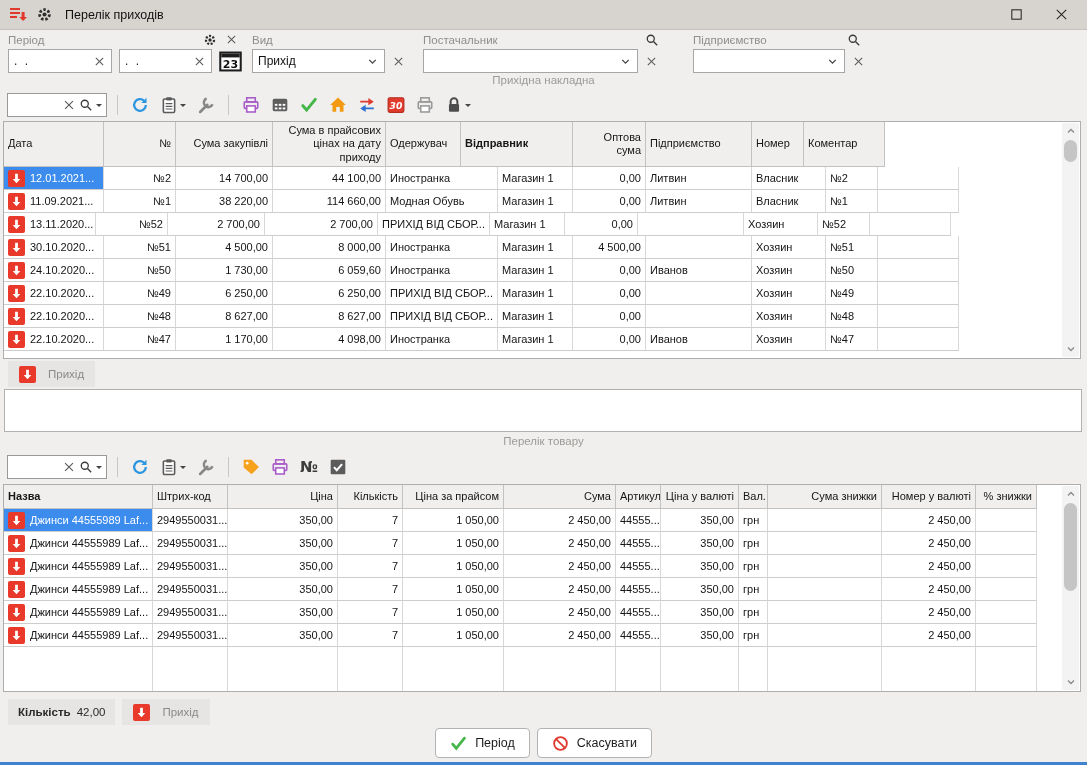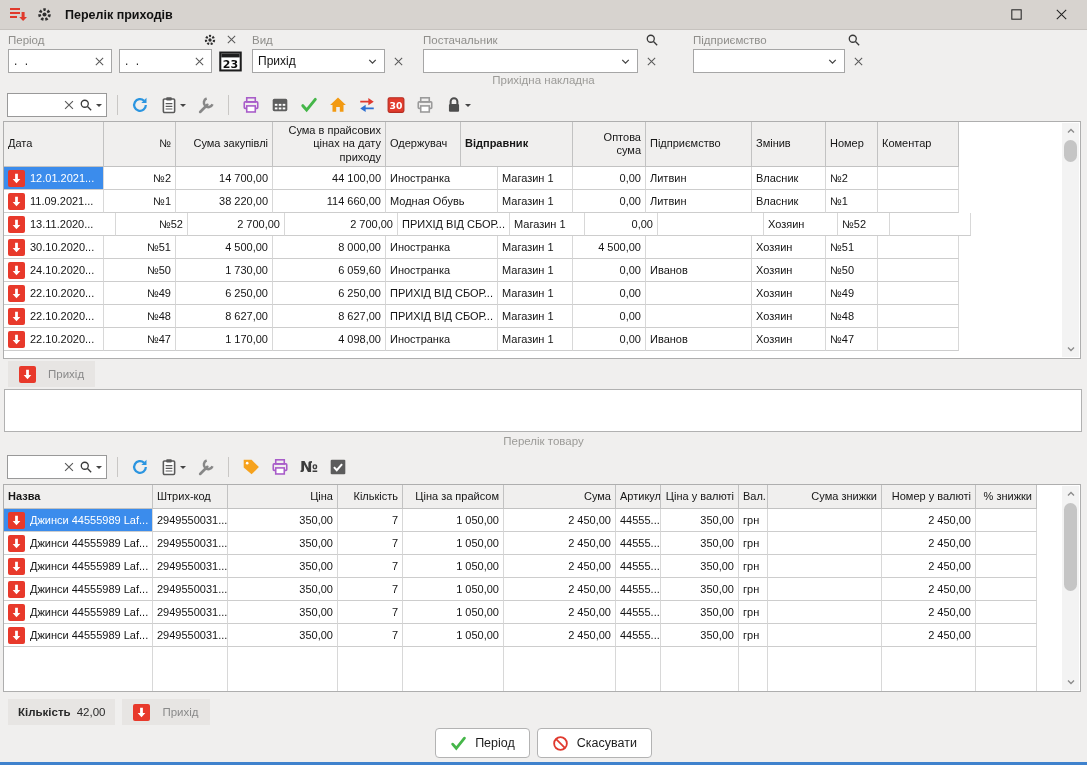--- a/index.html
+++ b/index.html
@@ -10,21 +10,21 @@
     font-size:11.5px; color:#1f1f1f; background:#f0efee;
   }
   svg { display:block; }
 
   
   .titlebar { position:absolute; top:0; left:0; right:0; height:30px;
     background:#d7d3cf; border-bottom:1px solid #c6c2be;
     display:flex; align-items:center; padding:0 8px; gap:9px; }
   .appicon svg { width:19px; height:19px; }
   .tgear svg { width:17px; height:17px; }
-  .wtitle { font-weight:bold; font-size:12.5px; color:#111; margin-left:3px; }
+  .wtitle { font-weight:normal; font-size:12.5px; color:#111; margin-left:3px; }
   .tspacer { flex:1; }
   .wbtn { width:36px; height:30px; display:flex; align-items:center; justify-content:center; }
   .wbtn svg { width:15px; height:15px; }
 
   
   .filterbar { position:absolute; top:30px; left:0; right:0; height:58px; background:#f0efee; }
   .fg { position:absolute; top:2px; }
   .flabel { height:15px; display:flex; align-items:center; gap:8px; color:#8f8e8b; font-size:11.5px; padding-right:4px; }
   .flabel .lab { flex:0 0 auto; }
   .flabel .push { margin-left:auto; }
@@ -37,21 +37,21 @@
   .xic svg { width:13px; height:13px; }
   .combo { height:24px; background:#fff; border:1px solid #a6a6a6; display:flex; align-items:center; padding:0 5px; }
   .combo .cval { flex:1; font-size:12px; color:#111; }
   .combo .chv svg { width:13px; height:13px; }
   .cal23 { display:inline-flex; }
   .cal23 svg { width:23px; height:23px; }
   .fcaption { position:absolute; bottom:2px; left:0; right:0; text-align:center; color:#9b9a97; font-size:11.5px; }
 
   
   .toolbar { position:absolute; left:0; right:0; display:flex; align-items:center; padding-left:7px; gap:5px; }
-  .tb1 { top:88px; height:33px; }
+  .tb1 { top:88px; height:33px;font-style:italic; }
   .tb2 { top:451px; height:32px; }
   .sbox { width:100px; height:24px; background:#fff; border:1px solid #999; display:flex; align-items:center; padding:0 4px; gap:3px; }
   .sbox .sflex { flex:1; }
   .sbox svg { width:14px; height:14px; }
   .caret { width:0; height:0; border:3.4px solid transparent; border-top-color:#444; margin-top:4px; }
   .ticons { display:flex; align-items:center; gap:5px; }
   .tsep { width:1px; height:20px; background:#c9c7c5; margin:0 5px; }
   .tbtn { height:26px; display:flex; align-items:center; justify-content:center; padding:0 3px; gap:2px; }
   .tbtn .ticn svg { width:18px; height:18px; }
   .numtxt { font-weight:bold; font-size:15px; color:#3c3c3c; font-family:"DejaVu Sans",sans-serif; }
@@ -378,21 +378,20 @@
 <div class="grid g1" id="grid1">
   <div class="ghead" id="g1head">
       <div class="hcell a-l" style="width: 100px;">Дата</div>
       <div class="hcell a-r" style="width: 72px;">№</div>
       <div class="hcell a-r" style="width: 97px;">Сума закупівлі</div>
       <div class="hcell a-r" style="width: 113px;">Сума в прайсових цінах на дату приходу</div>
       <div class="hcell a-l" style="width: 75px;">Одержувач</div>
       <div class="hcell a-l hb" style="width: 112px;">Відправник</div>
       <div class="hcell a-r" style="width: 73px;">Оптова сума</div>
       <div class="hcell a-l" style="width: 106px;">Підприємство</div>
-      <div class="hcell a-l" style="width: 74px;">Змінив</div>
       <div class="hcell a-l" style="width: 52px;">Номер</div>
       <div class="hcell a-l" style="width: 81px;">Коментар</div>
     </div>
   <div id="g1body">
       <div class="grow">
         <div class="gcell a-l sel" style="width: 100px;">
           <span class="rowicon">
             <svg viewBox="0 0 16 16">
               <path d="M6.3 2.3h3.4v6.2h3L8 13.7 3.3 8.5h3z" fill="#fff"></path>
             </svg>
@@ -424,21 +423,21 @@
         <div class="gcell a-r" style="width: 113px;">114 660,00</div>
         <div class="gcell a-l" style="width: 112px;">Модная Обувь</div>
         <div class="gcell a-l" style="width: 75px;">Магазин 1</div>
         <div class="gcell a-r" style="width: 73px;">0,00</div>
         <div class="gcell a-l" style="width: 106px;">Литвин</div>
         <div class="gcell a-l" style="width: 74px;">Власник</div>
         <div class="gcell a-l" style="width: 52px;">№1</div>
         <div class="gcell a-l" style="width: 81px;"></div>
       </div>
       <div class="grow">
-        <div class="gcell a-l" style="width: 112px;">
+        <div class="gcell a-l" style="width: 92px;">
           <span class="rowicon">
             <svg viewBox="0 0 16 16">
               <path d="M6.3 2.3h3.4v6.2h3L8 13.7 3.3 8.5h3z" fill="#fff"></path>
             </svg>
           </span>
           <span>13.11.2020...</span>
         </div>
         <div class="gcell a-r" style="width: 72px;">№52</div>
         <div class="gcell a-r" style="width: 97px;">2 700,00</div>
         <div class="gcell a-r" style="width: 113px;">2 700,00</div>

